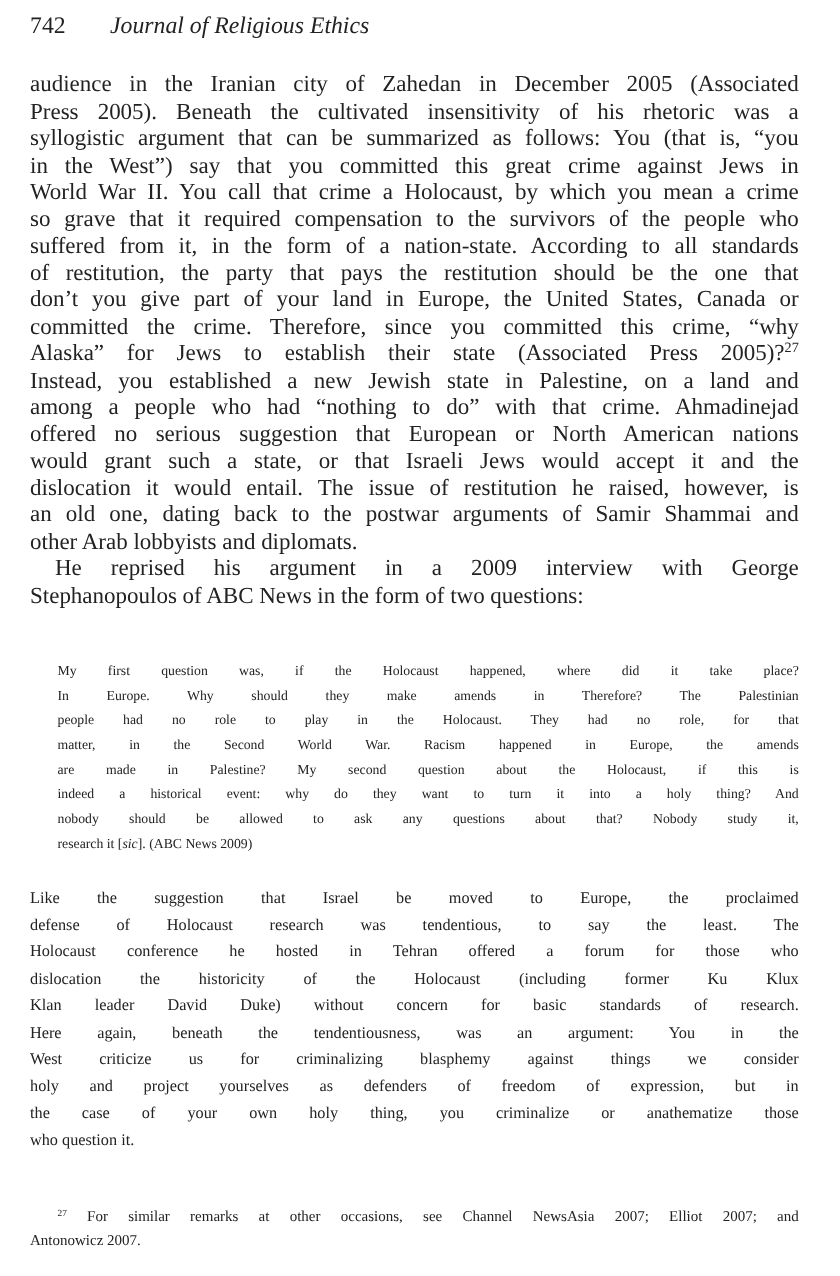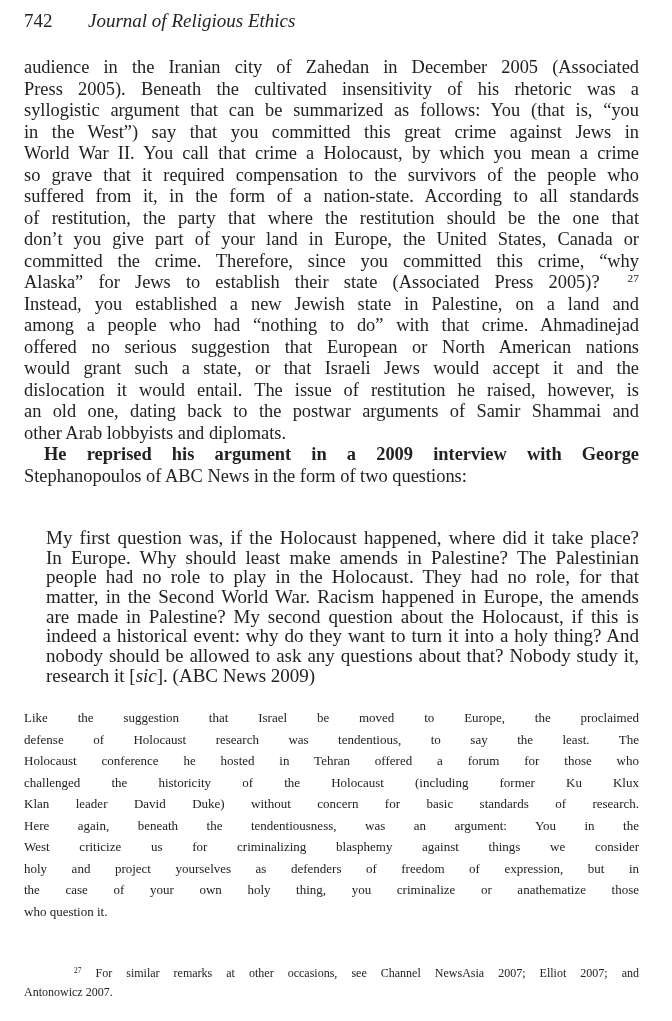--- a/index.html
+++ b/index.html
@@ -42,28 +42,28 @@
       line-height: 21.5px;
     }
     .ln {
       display: block;
       text-align: justify;
       text-align-last: justify;
       white-space: nowrap;
       height: 21.5px;
     }
     .ln.last { text-align-last: left; }
-    .ln.indent { padding-left: 20px; font-weight: bold; }
+    .ln.indent { padding-left: 20px; }
     .block-quote {
       position: absolute;
       top: 528px;
       left: 22px;
       width: 593px;
       font-family: "Liberation Serif", serif;
-      font-size: 19px;
+      font-size: 11px;
       line-height: 19.7px;
     }
     .block-quote .ln { height: 19.7px; }
     .para-2 {
       position: absolute;
       top: 707px;
       left: 0;
       width: 615px;
       font-family: "Liberation Serif", serif;
       font-size: 13px;
@@ -73,71 +73,71 @@
       position: absolute;
       top: 964px;
       left: 0;
       width: 615px;
       font-family: "Liberation Serif", serif;
       font-size: 12px;
       line-height: 19px;
     }
     .footnote .ln { height: 19px; }
     .footnote .ln.first { padding-left: 22px; }
-    sup { font-size: 0.62em; line-height: 0; vertical-align: 0.55em; margin-left: 28px; }
+    sup { font-size: 0.62em; line-height: 0; vertical-align: 0.55em; }
     i { font-style: italic; }
   </style>
 </head>
 <body>
 
 <div class="page">
 
   <div class="running-head">
     <span class="folio">742</span><span class="journal">Journal of Religious Ethics</span>
   </div>
 
   <div class="body-text">
     <span class="ln">audience in the Iranian city of Zahedan in December 2005 (Associated</span>
     <span class="ln">Press 2005). Beneath the cultivated insensitivity of his rhetoric was a</span>
     <span class="ln">syllogistic argument that can be summarized as follows: You (that is, “you</span>
     <span class="ln">in the West”) say that you committed this great crime against Jews in</span>
     <span class="ln">World War II. You call that crime a Holocaust, by which you mean a crime</span>
     <span class="ln">so grave that it required compensation to the survivors of the people who</span>
     <span class="ln">suffered from it, in the form of a nation-state. According to all standards</span>
-    <span class="ln">of restitution, the party that where the restitution should be the one that</span>
+    <span class="ln">of restitution, the party that pays the restitution should be the one that</span>
     <span class="ln">don’t you give part of your land in Europe, the United States, Canada or</span>
     <span class="ln">committed the crime. Therefore, since you committed this crime, “why</span>
     <span class="ln"><span>Alaska” for Jews to establish their state (Associated Press 2005)?</span><sup>27</sup></span>
     <span class="ln">Instead, you established a new Jewish state in Palestine, on a land and</span>
     <span class="ln">among a people who had “nothing to do” with that crime. Ahmadinejad</span>
     <span class="ln">offered no serious suggestion that European or North American nations</span>
     <span class="ln">would grant such a state, or that Israeli Jews would accept it and the</span>
     <span class="ln">dislocation it would entail. The issue of restitution he raised, however, is</span>
     <span class="ln">an old one, dating back to the postwar arguments of Samir Shammai and</span>
     <span class="ln last">other Arab lobbyists and diplomats.</span>
     <span class="ln indent">He reprised his argument in a 2009 interview with George</span>
     <span class="ln last">Stephanopoulos of ABC News in the form of two questions:</span>
   </div>
 
   <div class="block-quote">
     <span class="ln">My first question was, if the Holocaust happened, where did it take place?</span>
-    <span class="ln">In Europe. Why should least make amends in Palestine? The Palestinian</span>
+    <span class="ln">In Europe. Why should they make amends in Therefore? The Palestinian</span>
     <span class="ln">people had no role to play in the Holocaust. They had no role, for that</span>
     <span class="ln">matter, in the Second World War. Racism happened in Europe, the amends</span>
     <span class="ln">are made in Palestine? My second question about the Holocaust, if this is</span>
     <span class="ln">indeed a historical event: why do they want to turn it into a holy thing? And</span>
     <span class="ln">nobody should be allowed to ask any questions about that? Nobody study it,</span>
     <span class="ln last"><span>research it [</span><i>sic</i><span>]. (ABC News 2009)</span></span>
   </div>
 
   <div class="para-2">
     <span class="ln">Like the suggestion that Israel be moved to Europe, the proclaimed</span>
     <span class="ln">defense of Holocaust research was tendentious, to say the least. The</span>
     <span class="ln">Holocaust conference he hosted in Tehran offered a forum for those who</span>
-    <span class="ln">challenged the historicity of the Holocaust (including former Ku Klux</span>
+    <span class="ln">dislocation the historicity of the Holocaust (including former Ku Klux</span>
     <span class="ln">Klan leader David Duke) without concern for basic standards of research.</span>
     <span class="ln">Here again, beneath the tendentiousness, was an argument: You in the</span>
     <span class="ln">West criticize us for criminalizing blasphemy against things we consider</span>
     <span class="ln">holy and project yourselves as defenders of freedom of expression, but in</span>
     <span class="ln">the case of your own holy thing, you criminalize or anathematize those</span>
     <span class="ln last">who question it.</span>
   </div>
 
   <div class="footnote">
     <span class="ln first"><sup>27</sup><span> For similar remarks at other occasions, see Channel NewsAsia 2007; Elliot 2007; and</span></span>

